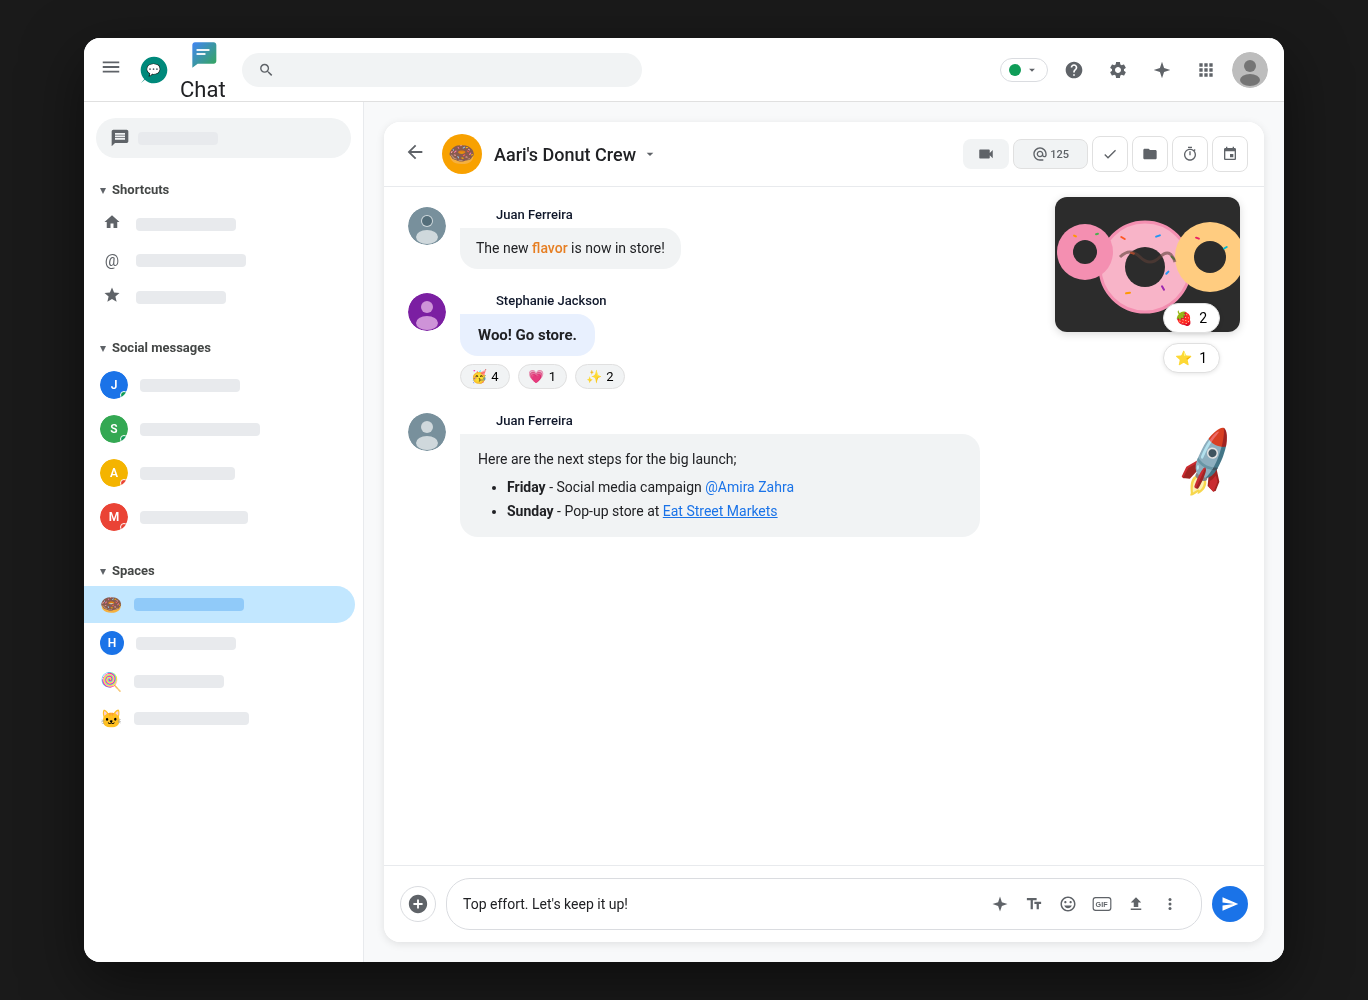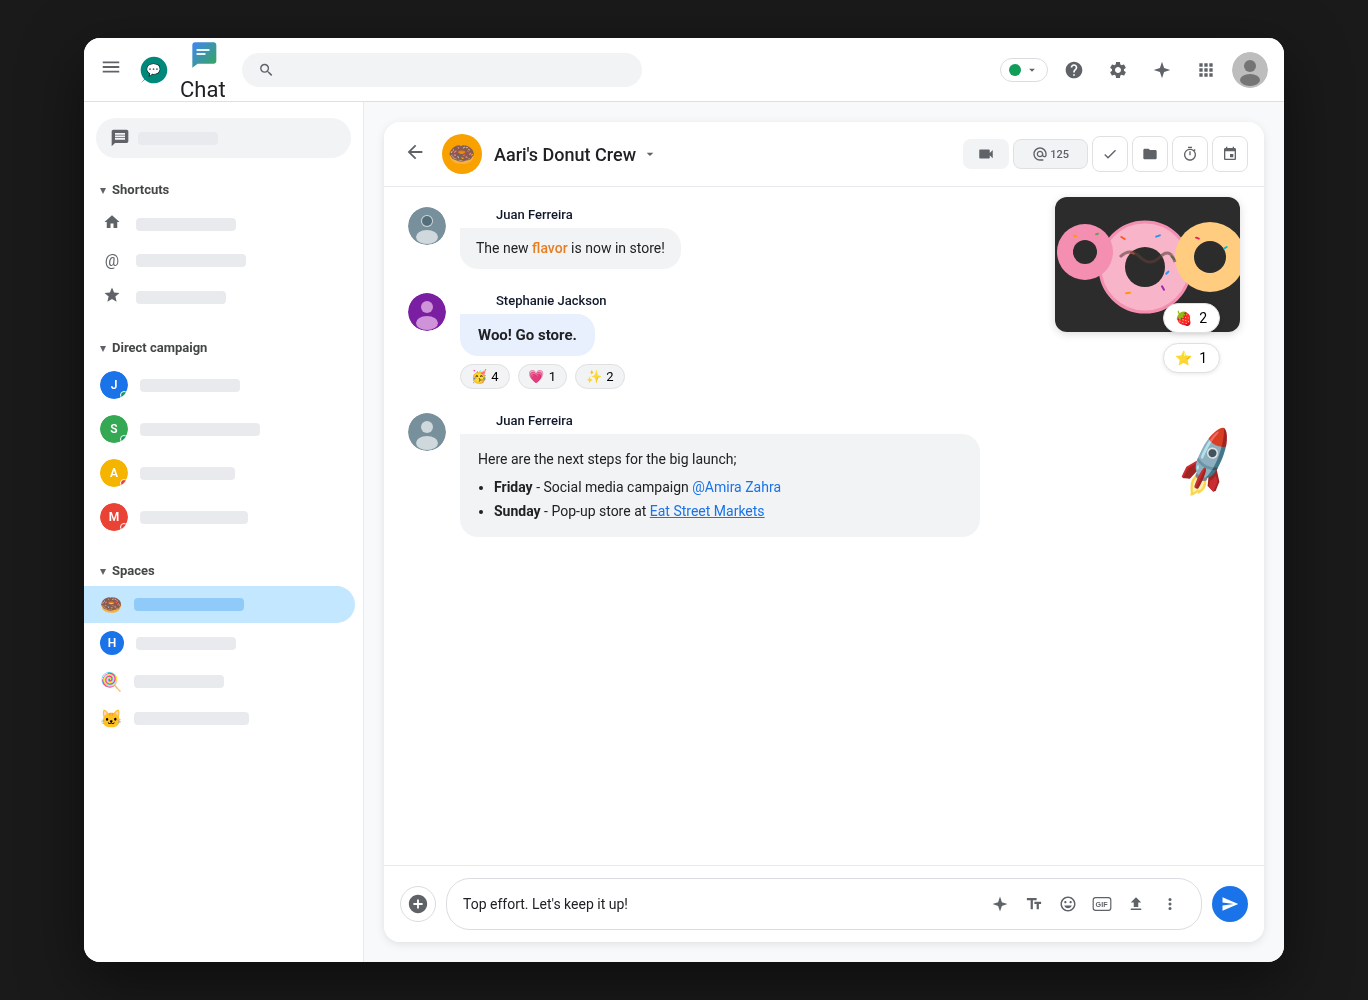--- a/index.html
+++ b/index.html
@@ -406,21 +406,21 @@
       background: #f1f3f4;
       border-radius: 0 18px 18px 18px;
       padding: 14px 18px;
       font-size: 14px;
       color: #202124;
       line-height: 1.7;
       max-width: 520px;
     }
 
     .message-bubble-list ul {
-      margin-left: 16px;
+      margin-left: 29px;
       margin-top: 4px;
     }
 
     .mention-link {
       color: #1a73e8;
       text-decoration: none;
     }
 
     .external-link {
       color: #1a73e8;
@@ -655,21 +655,21 @@
             <path d="M12 17.27L18.18 21l-1.64-7.03L22 9.24l-7.19-.61L12 2 9.19 8.63 2 9.24l5.46 4.73L5.82 21z"></path>
           </svg>
         </span>
         <span class="placeholder-bar" style="width:90px;"></span>
       </div>
 
       <div style="margin: 8px 0;"></div>
 
       <div class="sidebar-section-header">
         <span style="font-size:12px;color:#5f6368;">▾</span>
-        <span class="sidebar-section-label">Direct campaign</span>
+        <span class="sidebar-section-label">Social messages</span>
       </div>
 
       <div class="sidebar-item">
         <div class="sidebar-avatar">
           <div class="avatar-circle" style="background:#1a73e8;font-size:12px;">J</div>
           <div class="online-badge"></div>
         </div>
         <span class="placeholder-bar" style="width:100px;"></span>
       </div>
 

